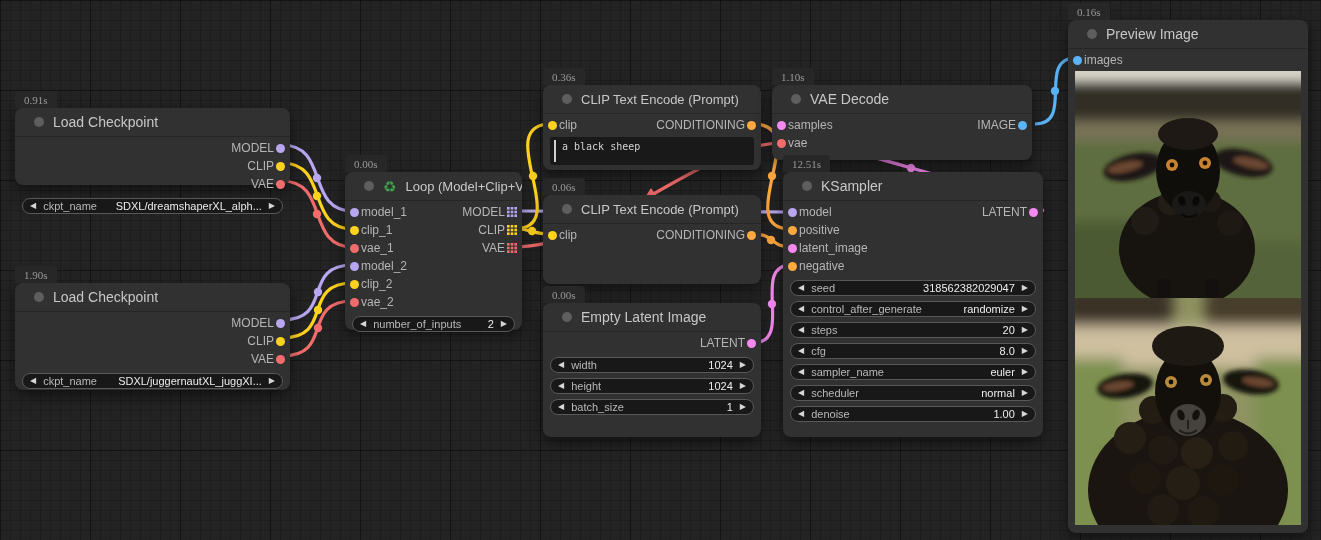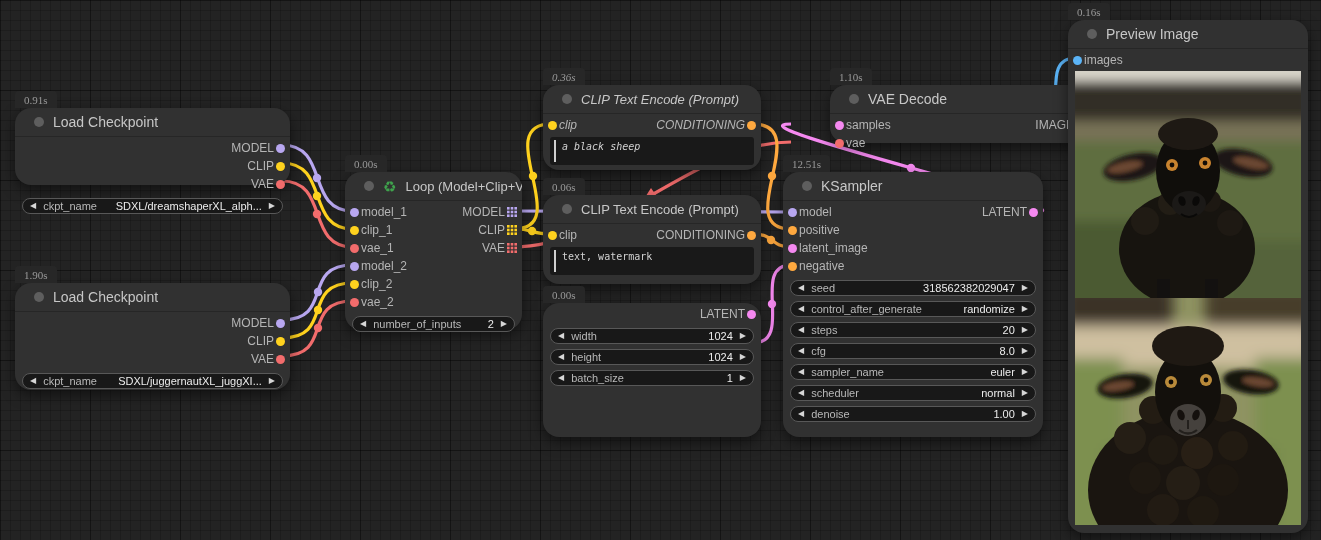--- a/index.html
+++ b/index.html
@@ -10,21 +10,21 @@
       linear-gradient(rgba(0,0,0,.32) 1px, transparent 1px),
       linear-gradient(90deg, rgba(0,0,0,.32) 1px, transparent 1px),
       linear-gradient(rgba(0,0,0,.16) 1px, transparent 1px),
       linear-gradient(90deg, rgba(0,0,0,.16) 1px, transparent 1px);
     background-size:90px 90px,90px 90px,10px 10px,10px 10px;
     font-family:"Liberation Sans",sans-serif;
     -webkit-font-smoothing:antialiased;
   }
   svg.wires{position:absolute;left:0;top:0;z-index:1;}
   .node{
-    position:absolute;z-index:2;background:#313131;border-radius:16px;
+    position:absolute;z-index:2;background:#313131;border-radius:8px;
     box-shadow:0 5px 14px rgba(0,0,0,.5);color:#bdbdbd;box-sizing:border-box;
   }
   .node-title{
     height:28px;display:flex;align-items:center;gap:9px;padding:0 19px;
     font-size:14px;color:#c7c7c7;border-bottom:1px solid rgba(0,0,0,.22);
     white-space:nowrap;overflow:hidden;
   }
   .collapse-dot{width:10px;height:10px;border-radius:50%;background:#5e5e5e;flex:none;}
   .loop-icon{color:#3fa34d;font-size:15px;line-height:1;}
   .rows{padding-top:2px;}
@@ -263,21 +263,21 @@
         </div>
       <div class="pill">
         <span class="arrow">◀</span>
         <span>number_of_inputs</span>
         <span class="val">2</span>
         <span class="arrow">▶</span>
       </div>
     </div>
   </div>
 
-  <div class="node" style="left:543px;top:85px;width:218px;height:85px;font-style:italic;">
+  <div class="node" style="left:543px;top:85px;width:218px;height:85px;">
     <div class="badge">0.36s</div>
     <div class="node-title">
       <span class="collapse-dot"></span>
       <span style="font-size:13px;">CLIP Text Encode (Prompt)</span>
     </div>
     <div class="rows">
       <div class="row">
         <span class="slot">
             <span class="dot" style="background:#ffd21e"></span>
             <span>clip</span>
@@ -301,26 +301,29 @@
       <div class="row">
         <span class="slot">
             <span class="dot" style="background:#ffd21e"></span>
             <span>clip</span>
           </span>
         <span class="slot">
             <span>CONDITIONING</span>
             <span class="dot" style="background:#ffa93f"></span>
           </span>
       </div>
-      <div class="ta">text, watermark</div>
     </div>
   </div>
 
   <div class="node" style="left:543px;top:303px;width:218px;height:134px;">
     <div class="badge">0.00s</div>
+    <div class="node-title">
+      <span class="collapse-dot"></span>
+      <span>Empty Latent Image</span>
+    </div>
     <div class="rows">
       <div class="row only-out">
           <span class="slot">
             <span>LATENT</span>
             <span class="dot" style="background:#f589f0"></span>
           </span>
         </div>
       <div class="pill">
         <span class="arrow">◀</span>
         <span>width</span>
@@ -335,21 +338,21 @@
       </div>
       <div class="pill">
         <span class="arrow">◀</span>
         <span>batch_size</span>
         <span class="val">1</span>
         <span class="arrow">▶</span>
       </div>
     </div>
   </div>
 
-  <div class="node" style="left:830px;top:85px;width:260px;height:58px;">
+  <div class="node" style="left:772px;top:85px;width:260px;height:75px;">
     <div class="badge">1.10s</div>
     <div class="node-title">
       <span class="collapse-dot"></span>
       <span>VAE Decode</span>
     </div>
     <div class="rows">
       <div class="row">
         <span class="slot">
             <span class="dot" style="background:#f589f0"></span>
             <span>samples</span>

